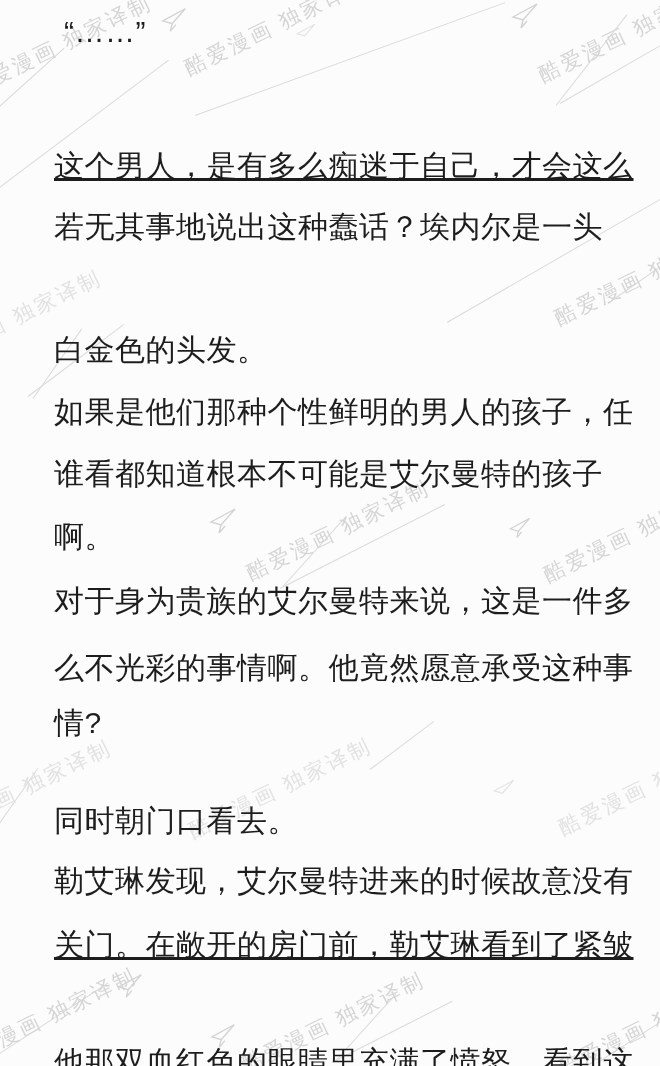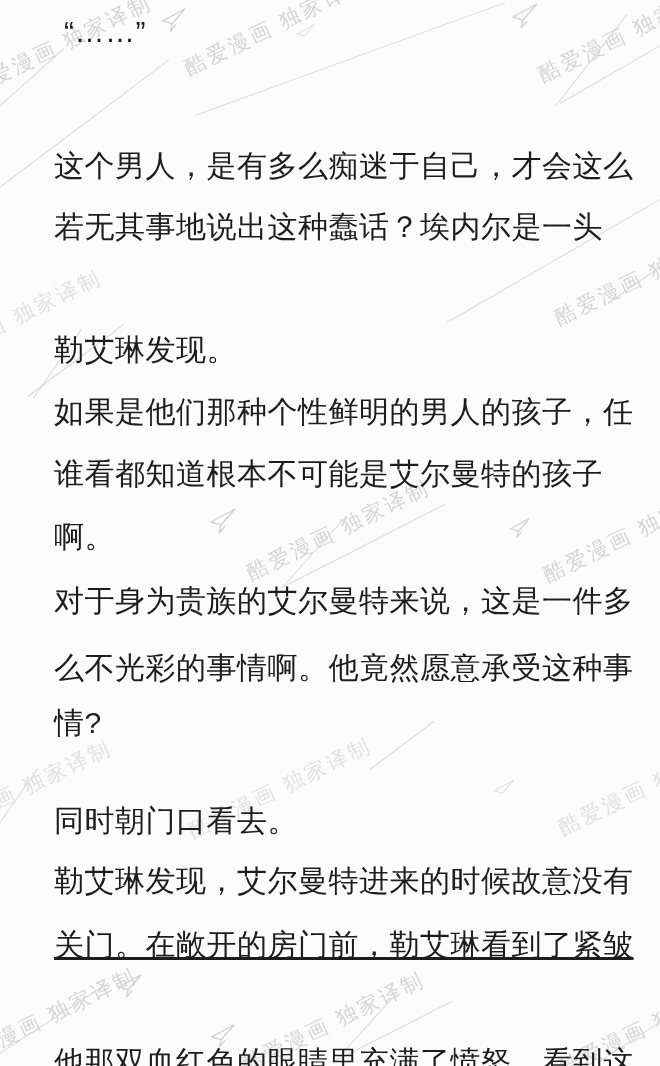--- a/index.html
+++ b/index.html
@@ -127,23 +127,23 @@
   <div class="wm-text" style="left:248px;top:560px;">酷爱漫画 独家译制</div>
   <div class="wm-text" style="left:545px;top:562px;">酷爱漫画 独家译制</div>
   <div class="wm-text faint" style="left:-70px;top:820px;">酷爱漫画 独家译制</div>
   <div class="wm-text faint" style="left:190px;top:818px;">酷爱漫画 独家译制</div>
   <div class="wm-text faint" style="left:560px;top:815px;">酷爱漫画 独家译制</div>
   <div class="wm-text" style="left:243px;top:1052px;">酷爱漫画 独家译制</div>
   <div class="wm-text" style="left:560px;top:1055px;">酷爱漫画 独家译制</div>
   <div class="wm-text" style="left:-45px;top:1048px;">酷爱漫画 独家译制</div>
 
   <div class="line dialog" style="top:16px;">“……”</div>
-  <div class="line" style="top:150px;">这个男人，是有多么痴迷于自己，才会这么</div>
+  <div class="line" style="top:150px;text-decoration:underline;">这个男人，是有多么痴迷于自己，才会这么</div>
   <div class="line" style="top:211px;">若无其事地说出这种蠢话？埃内尔是一头</div>
-  <div class="line" style="top:334px;">勒艾琳发现。</div>
+  <div class="line" style="top:334px;">白金色的头发。</div>
   <div class="line" style="top:396px;">如果是他们那种个性鲜明的男人的孩子，任</div>
   <div class="line" style="top:458px;">谁看都知道根本不可能是艾尔曼特的孩子</div>
   <div class="line" style="top:521px;">啊。</div>
   <div class="line" style="top:585px;">对于身为贵族的艾尔曼特来说，这是一件多</div>
   <div class="line" style="top:646px;margin-top:6px;">么不光彩的事情啊。他竟然愿意承受这种事</div>
   <div class="line" style="top:707px;">情?</div>
   <div class="line" style="top:805px;">同时朝门口看去。</div>
   <div class="line" style="top:865px;">勒艾琳发现，艾尔曼特进来的时候故意没有</div>
   <div class="line" style="top:929px;text-decoration:underline;">关门。在敞开的房门前，勒艾琳看到了紧皱</div>
   <div class="line" style="top:1046px;">他那双血红色的眼睛里充满了愤怒，看到这</div>

